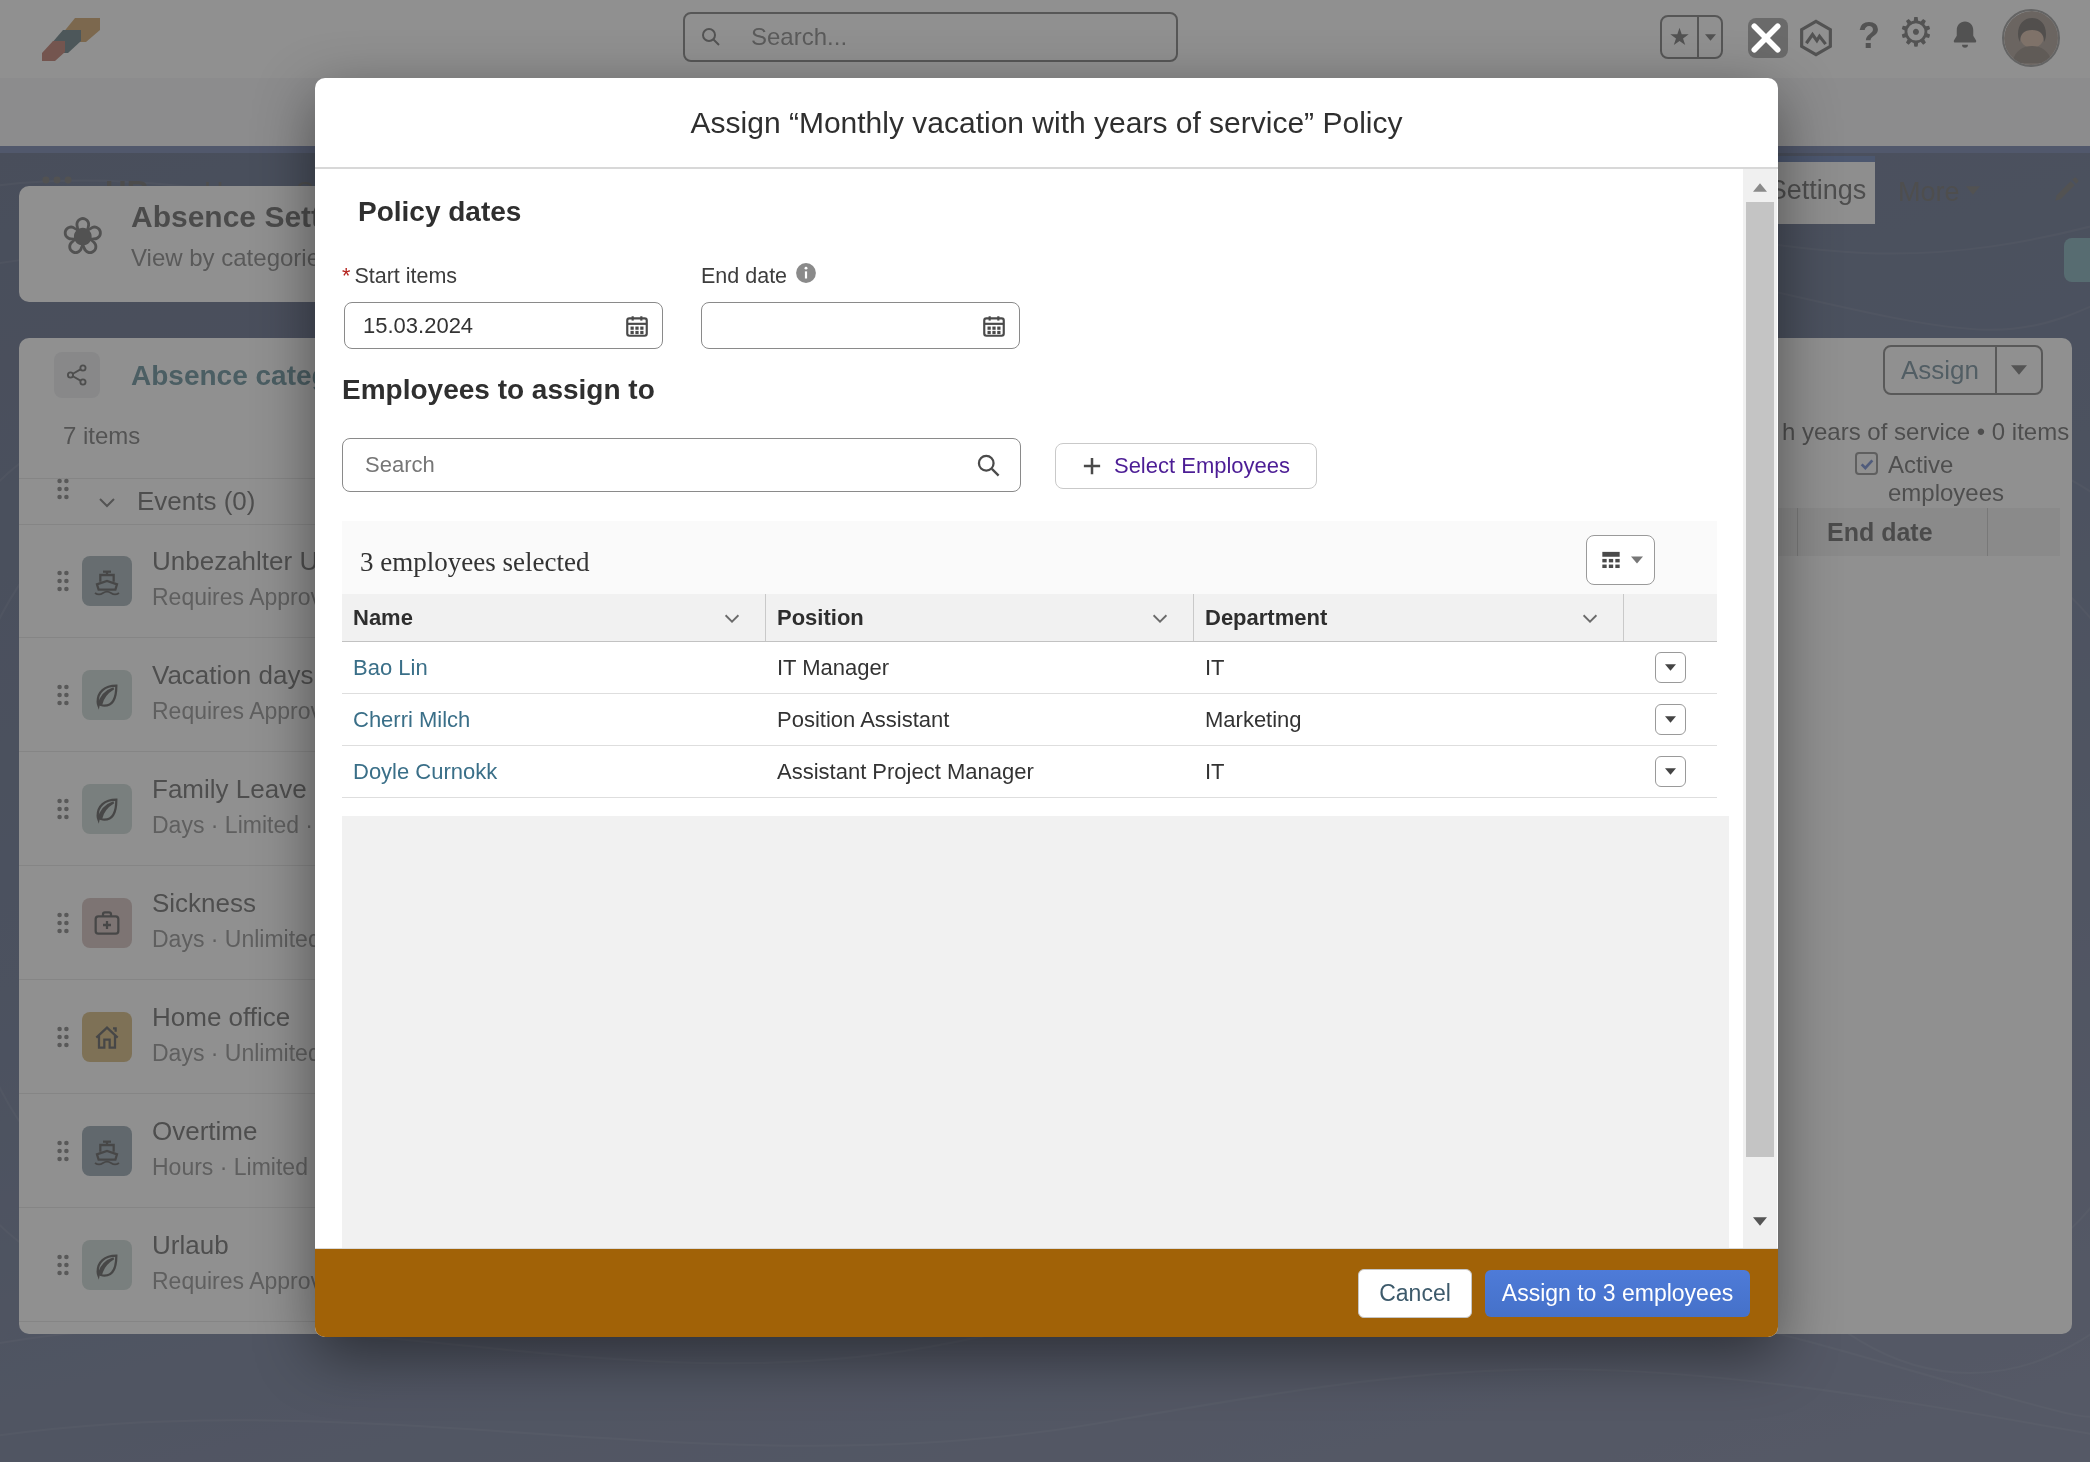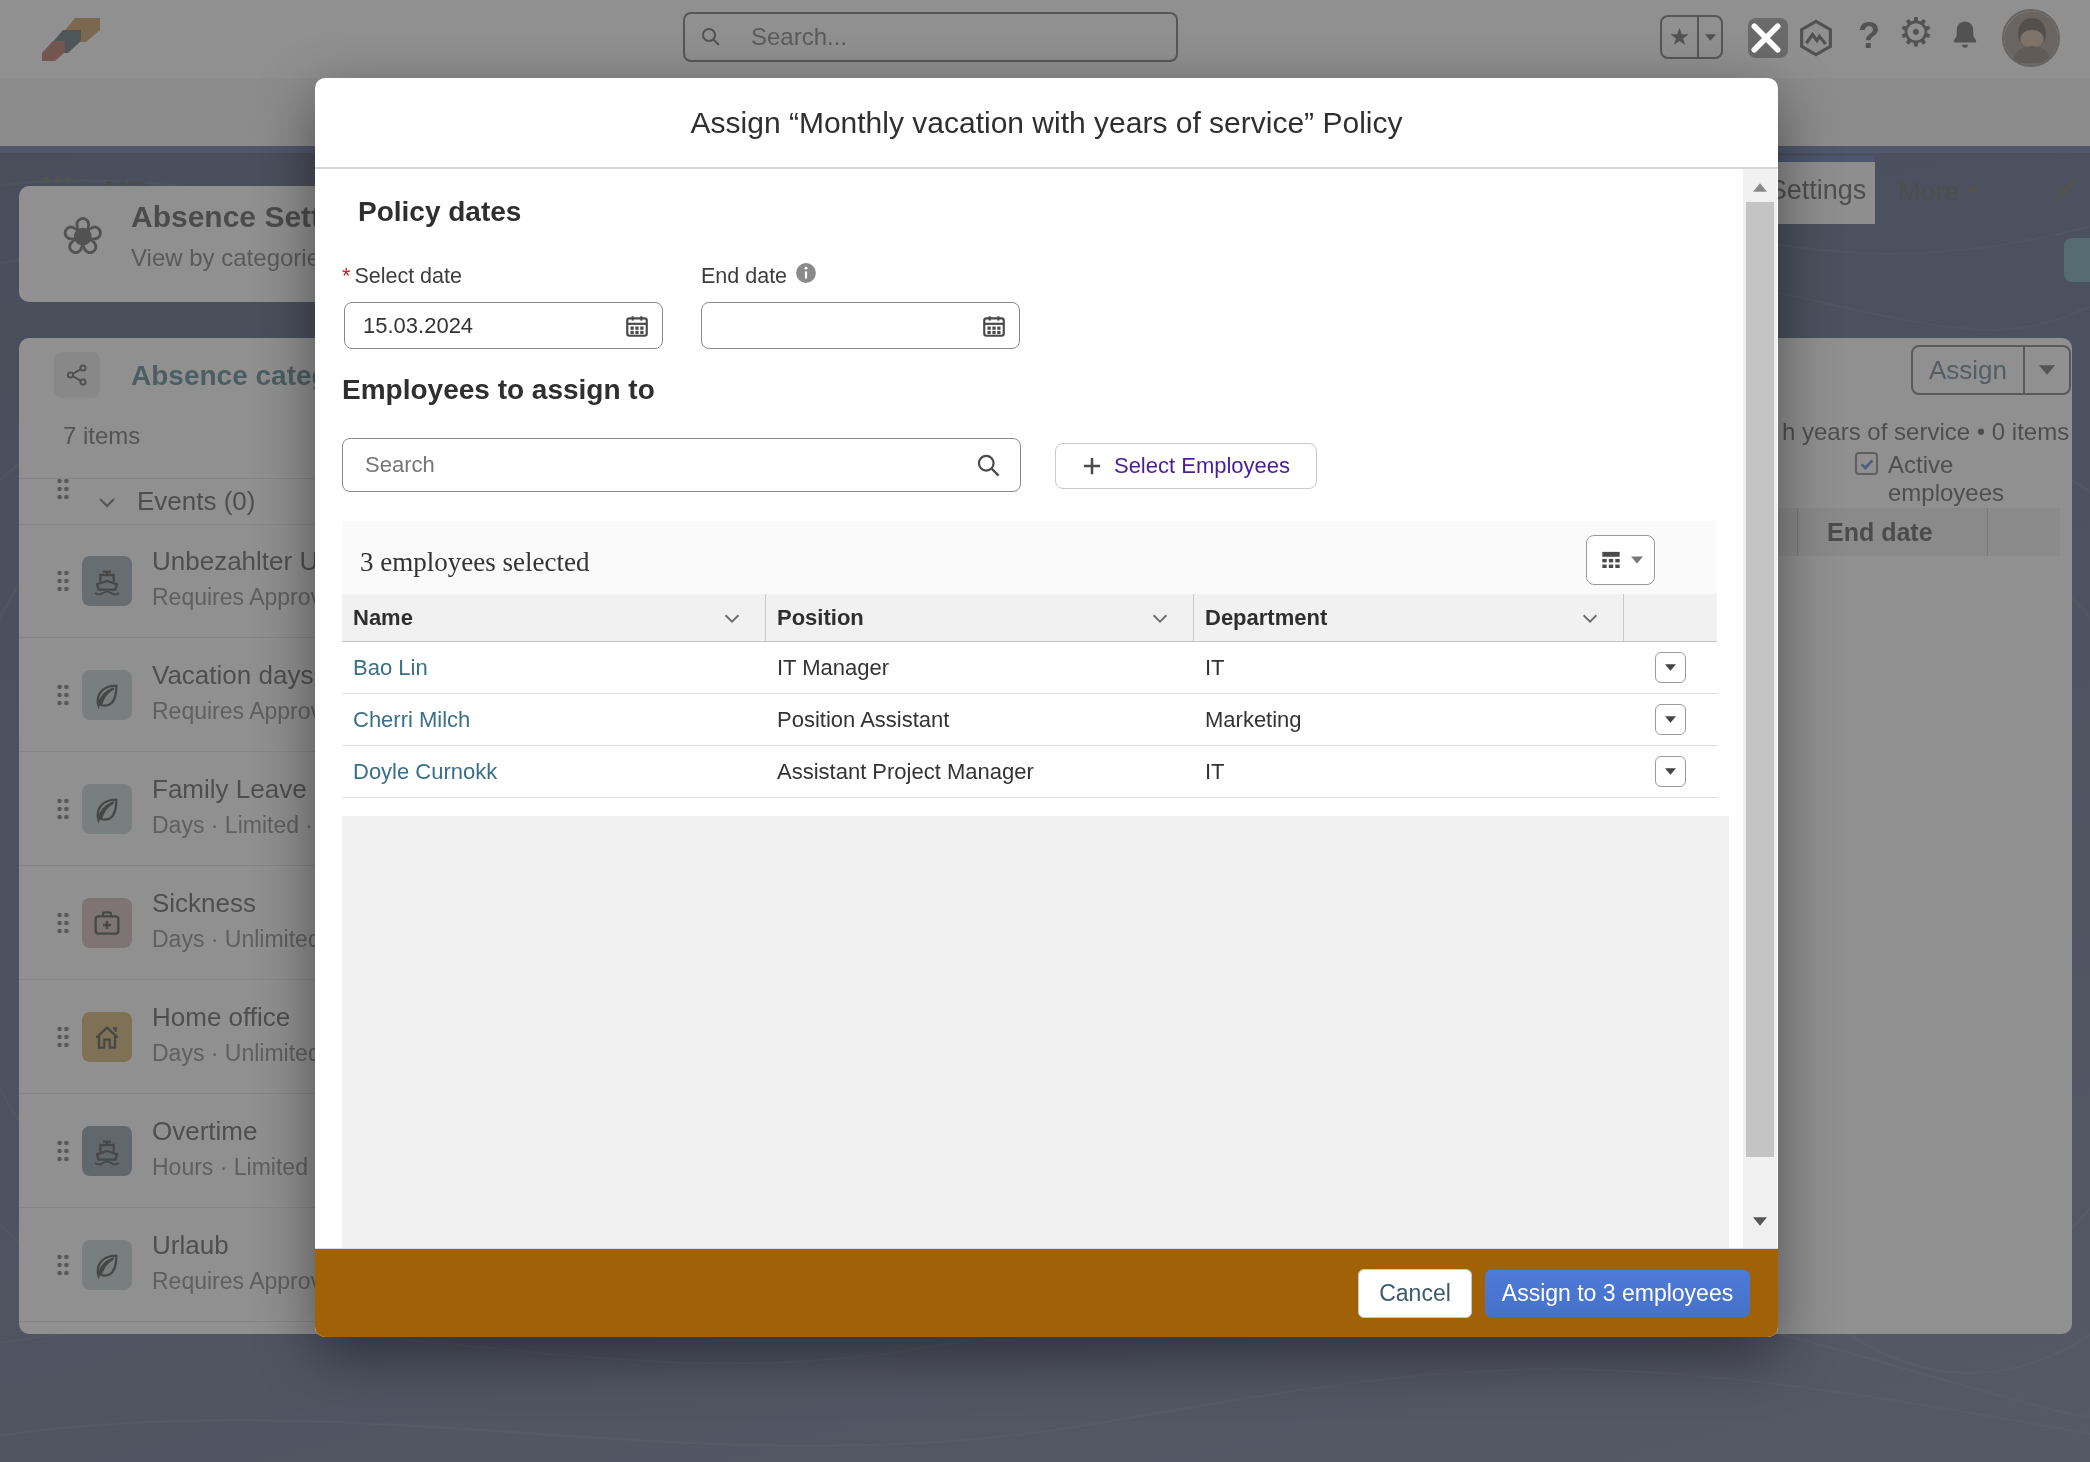--- a/index.html
+++ b/index.html
@@ -40,21 +40,21 @@
               border-bottom:1px solid #dcdcdc;display:flex;align-items:center;}
   .cat-items{position:absolute;left:0;top:186px;width:100%;}
   .cat-row{position:relative;height:113px;border-bottom:1px solid #dcdcdc;}
   .drag{position:absolute;left:36px;top:50%;transform:translateY(-50%);width:16px;height:26px;color:#555;}
   .cbadge{position:absolute;left:63px;top:32px;width:50px;height:50px;border-radius:8px;
           display:flex;align-items:center;justify-content:center;color:#1e1e1e;}
   .cbadge svg{width:32px;height:32px;}
   .ctitle{position:absolute;left:133px;top:22px;font-size:26px;color:#333;white-space:nowrap;}
   .csub{position:absolute;left:133px;top:60px;font-size:23px;color:#666;white-space:nowrap;}
   .assign-split{position:absolute;left:1503px;top:7px;width:160px;height:50px;border:2px solid #555;
-                border-radius:8px;box-sizing:border-box;display:flex;margin-left:28px;}
+                border-radius:8px;box-sizing:border-box;display:flex;}
   .assign-split .lbl{flex:1;display:flex;align-items:center;justify-content:center;font-size:26px;color:#3e6377;}
   .assign-split .dd{flex:0 0 44px;border-left:2px solid #555;display:flex;align-items:center;justify-content:center;color:#444;}
   .meta-txt{position:absolute;left:1402px;top:80px;width:253px;text-align:right;font-size:24px;color:#333;white-space:nowrap;}
   .chkbox{position:absolute;left:1475px;top:114px;width:23px;height:23px;border:2px solid #666;border-radius:4px;
           background:#fdfdfd;display:flex;align-items:center;justify-content:center;color:#3a5fc0;box-sizing:border-box;}
   .chklbl{position:absolute;left:1508px;top:113px;font-size:24px;color:#333;}
   .r-head{position:absolute;left:10px;top:170px;width:1670px;height:48px;background:#ececec;}
   .r-head .vline{position:absolute;top:0;width:1px;height:48px;background:#b5b5b5;}
   .r-head .htxt{position:absolute;left:1437px;top:10px;font-size:25px;font-weight:700;color:#2b2b2b;}
   .feedback-tab{position:absolute;left:2064px;top:238px;width:26px;height:44px;background:#4e8fa0;border-radius:8px 0 0 8px;}
@@ -423,21 +423,21 @@
   <div class="scrim"></div>
 
   <div class="modal">
     <div class="m-header">
       <div class="m-title">Assign “Monthly vacation with years of service” Policy</div>
     </div>
 
     <span class="sec-h" style="left:27px;top:118px;margin-left:16px;">Policy dates</span>
 
     <span class="fld-lbl" style="left:27px;top:186px;">
-      <span class="req">*</span><span>Select date</span>
+      <span class="req">*</span><span>Start items</span>
     </span>
     <span class="dinput" style="left:29px;top:224px;">
       <input value="15.03.2024" style="">
       <span class="cal icn">
         <svg viewBox="0 0 24 24" fill="none" stroke="currentColor" stroke-width="2">
             <rect x="3" y="5" width="18" height="16" rx="2"></rect>
             <line x1="3" y1="10" x2="21" y2="10"></line>
             <line x1="8" y1="3" x2="8" y2="7"></line>
             <line x1="16" y1="3" x2="16" y2="7"></line>
             <g fill="currentColor" stroke="none">

